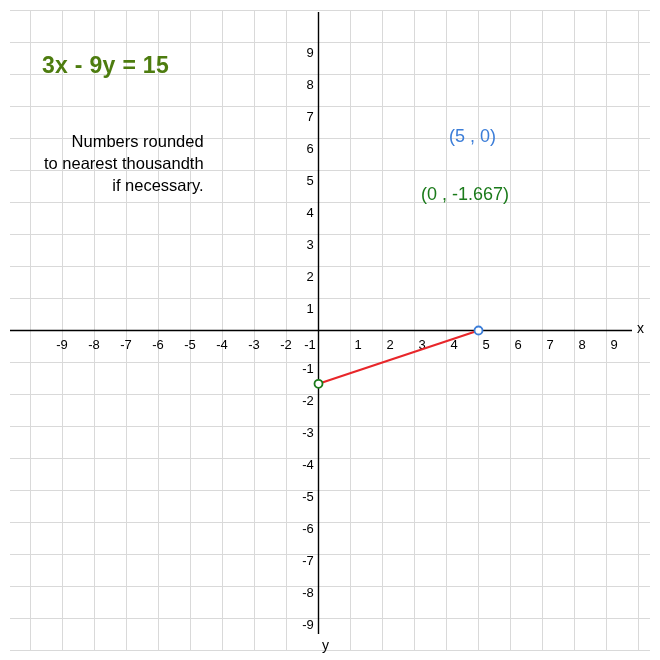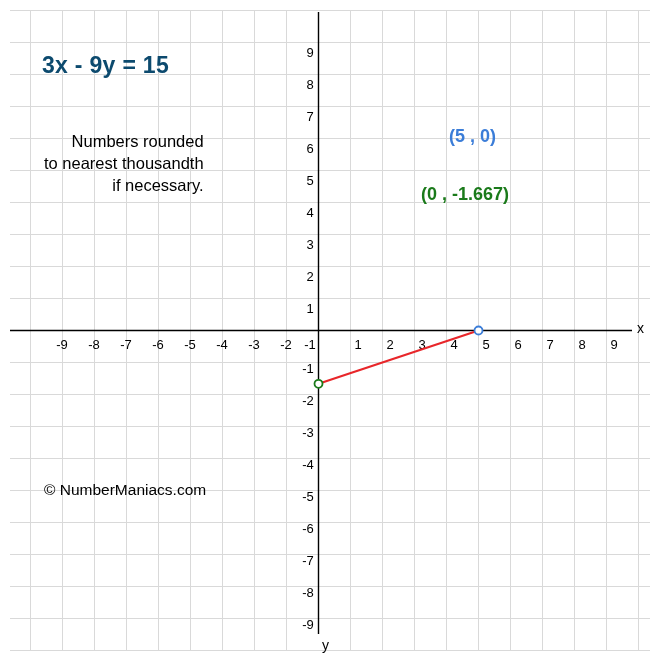--- a/index.html
+++ b/index.html
@@ -21,21 +21,21 @@
     position: absolute;
     left: 0;
     top: 0;
   }
   .eq-title {
     position: absolute;
     left: 42px;
     top: 52px;
     font-size: 23px;
     font-weight: bold;
-    color: #0c4a6e;
+    color: #4d7c0f;
     letter-spacing: 0.3px;
   }
   .note {
     position: absolute;
     left: 44px;
     top: 131px;
     font-size: 16.5px;
     color: #000000;
     line-height: 1.33;
     white-space: pre-line;
@@ -44,21 +44,21 @@
   .credit {
     position: absolute;
     left: 44px;
     top: 481px;
     font-size: 15.5px;
     color: #000000;
   }
   .pt-label {
     position: absolute;
     font-size: 18px;
-    font-weight: bold;
+    font-weight: normal;
     white-space: nowrap;
   }
   .pt-x {
     left: 449px;
     top: 126px;
     color: #3b7dd8;
   }
   .pt-y {
     left: 421px;
     top: 184px;
@@ -173,21 +173,20 @@
     <line x1="318.5" y1="383.8" x2="478.5" y2="330.5" stroke="#e8262a" stroke-width="2.2"></line>
 
     <circle cx="478.5" cy="330.5" r="4" fill="#ffffff" stroke="#3b7dd8" stroke-width="1.8"></circle>
     <circle cx="318.5" cy="383.8" r="4" fill="#ffffff" stroke="#1a7a1a" stroke-width="1.8"></circle>
   </svg>
 
   <div class="eq-title">3x - 9y = 15</div>
   <div class="note">Numbers rounded
 to nearest thousandth
 if necessary.</div>
-  <div class="credit">© NumberManiacs.com</div>
 
   <div class="pt-label pt-x">(5 , 0)</div>
   <div class="pt-label pt-y">(0 , -1.667)</div>
 
   <div class="axis-name axis-x-name">x</div>
   <div class="axis-name axis-y-name">y</div>
 
 </div>
 
 </body></html>

